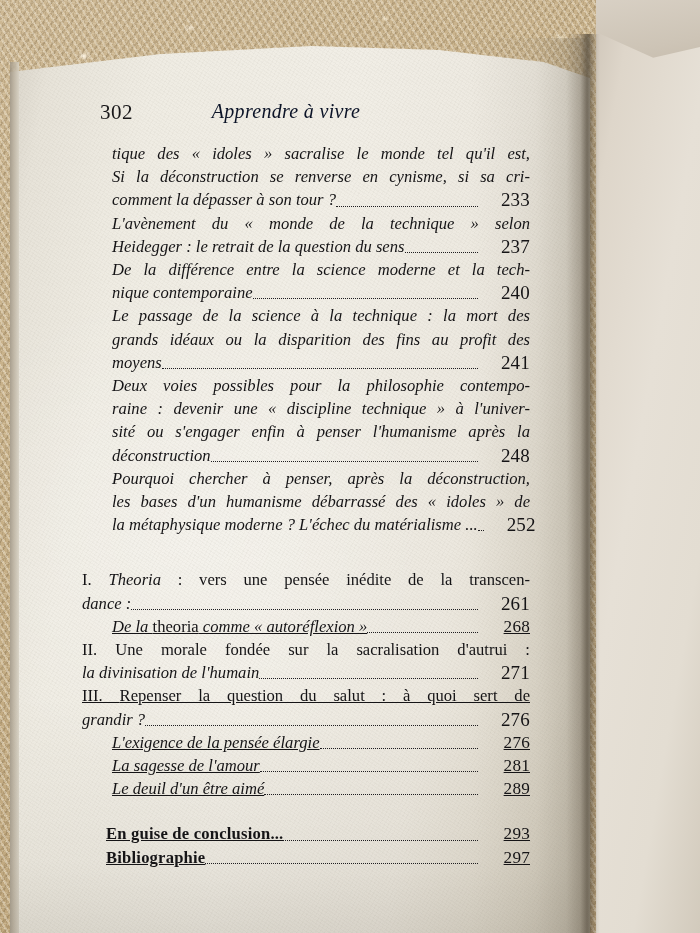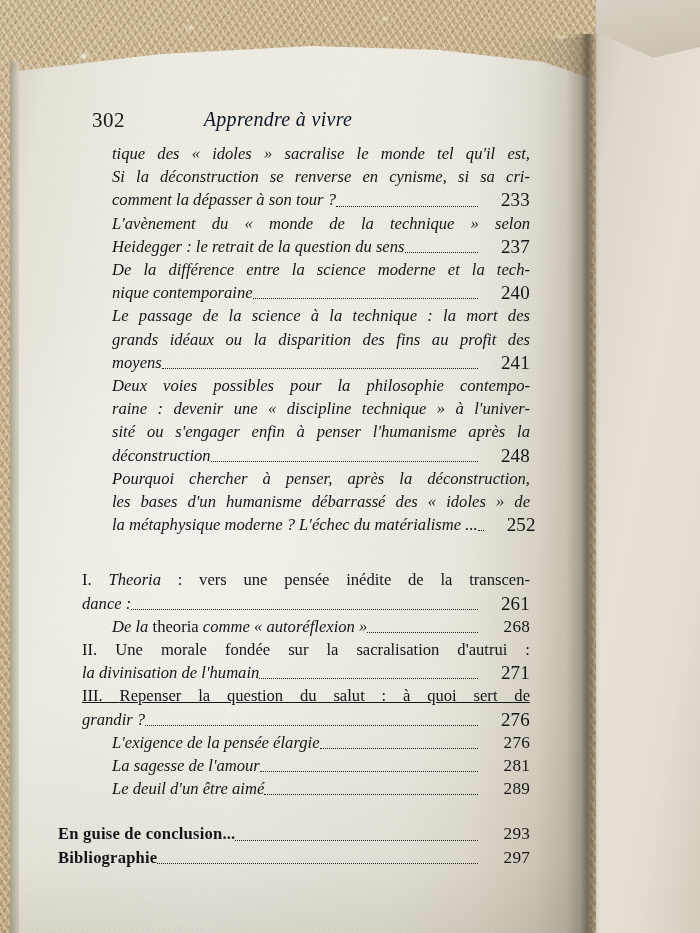--- a/index.html
+++ b/index.html
@@ -92,39 +92,40 @@
     pointer-events:none;
   }
 
   
   #content{
     position:absolute;left:10px;top:38px;width:580px;height:895px;
     color:#19181a;
   }
 
   .running-head{
-    position:absolute;left:8px;top:62px;width:520px;height:28px;margin-top:8px;
+    position:absolute;left:16px;top:62px;width:520px;height:28px;
   }
   .folio{
     position:absolute;left:74px;top:0;
     font-size:21px;letter-spacing:.5px;color:#1c1b1d;
   }
   .book-title{
     position:absolute;left:0;top:0;width:520px;text-align:center;
     font-style:italic;font-size:20px;letter-spacing:.3px;color:#0f172a;
   }
 
   .toc{
     position:absolute;left:0;top:104px;width:520px;
   }
 
   .entry{
     display:flex;align-items:flex-end;
     font-size:16.6px;line-height:23.2px;
     margin:0;
+    text-decoration:underline;
   }
   .entry .text{
     flex:0 1 auto;
     text-align:justify;
     text-align-last:left;
   }
   .entry .leader{
     flex:1 1 auto;
     min-width:6px;
     align-self:flex-end;
@@ -142,21 +143,21 @@
     width:44px;text-align:right;
     align-self:flex-end;
     font-size:17.2px;
     letter-spacing:.2px;
     padding-left:8px;
   }
 
   
   .lvl-sub   { padding-left:102px; }
   .lvl-roman { padding-left:72px;  }
-  .lvl-bold  { padding-left:48px;  }
+  .lvl-bold  { padding-left:48px;margin-left:48px;  }
 
   .italic  { font-style:italic; }
   .roman   { font-style:normal; }
   .bold    { font-weight:bold; font-style:normal; letter-spacing:.2px; }
 
   
   .para{
     display:block;
     font-size:16.6px;line-height:23.2px;
   }

